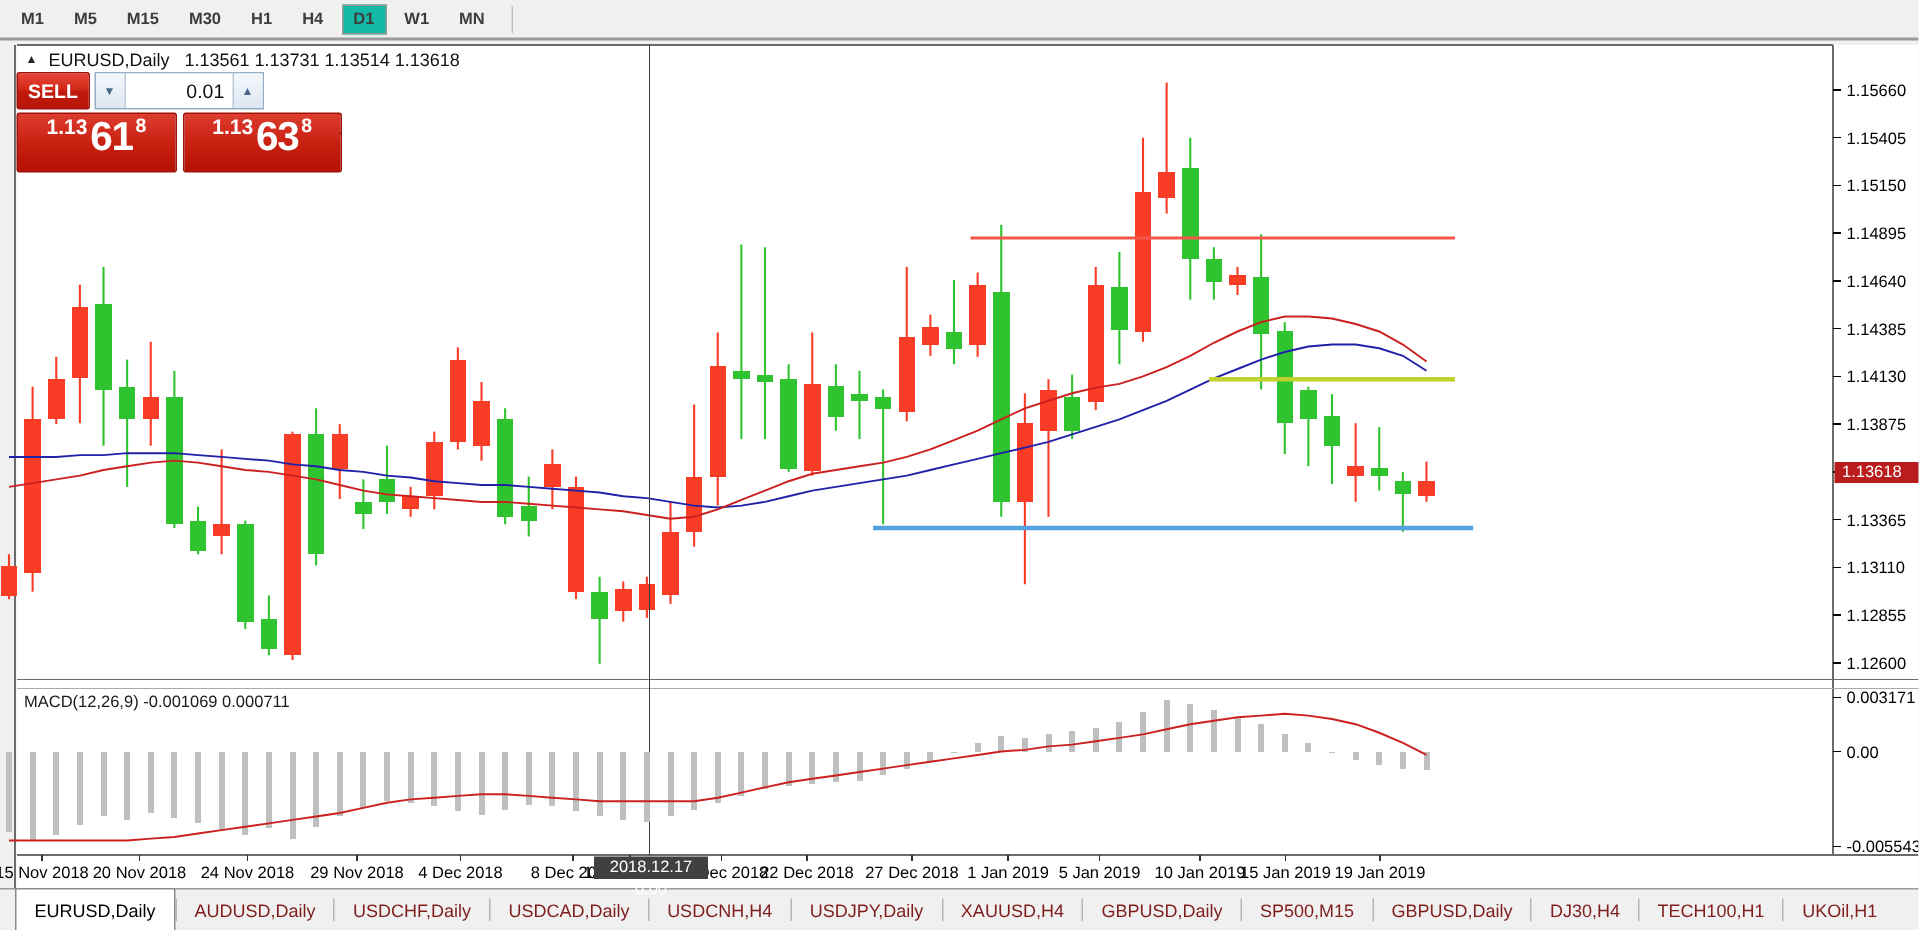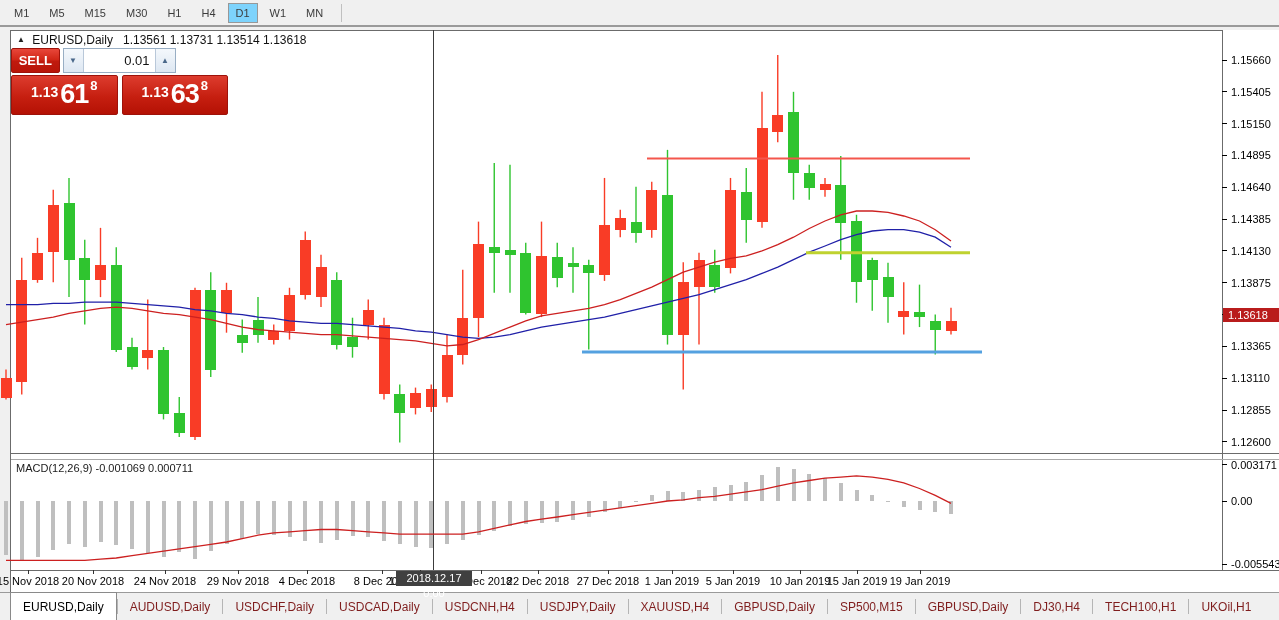--- a/index.html
+++ b/index.html
@@ -10,23 +10,23 @@
     -webkit-font-smoothing:antialiased;
   }
   
   .toolbar{
     position:absolute;left:0;top:0;width:1279px;height:27px;
     background:#f0f0f0;border-bottom:2px solid #9a9a9a;
     display:flex;align-items:center;padding-left:4px;box-sizing:border-box;
   }
   .tf-btn{
     font-size:11px;color:#3c3c3c;padding:3px 7px;margin:0 2px;
-    border:1px solid transparent;cursor:default;line-height:12px;
-  }
-  .tf-btn.active{background:#7dd3fc;border:1px solid #989898;}
+    border:1px solid transparent;cursor:default;line-height:12px;font-weight:bold;
+  }
+  .tf-btn.active{background:#14b8a6;border:1px solid #989898;}
   .tf-sep{width:1px;height:18px;background:#c0c0c0;margin:0 8px;}
   
   .chart-bg{
     position:absolute;left:11px;top:30px;width:1268px;height:562px;background:#ffffff;
   }
   svg.canvas{position:absolute;left:0;top:0;}
   .ohlc-title{
     position:absolute;left:17px;top:33px;font-size:12px;color:#111;
     white-space:nowrap;z-index:5;
   }
@@ -50,21 +50,21 @@
     color:#4a688a;font-size:8px;cursor:default;
   }
   .spin-btn.left{border-right:1px solid #b9c8d9;}
   .spin-btn.right{border-left:1px solid #b9c8d9;}
   .vol-field{
     width:66px;border:0;font-size:13px;color:#111;text-align:right;
     padding:0 5px 0 0;font-family:"Liberation Sans",sans-serif;outline:none;
   }
   .tp-row2{display:flex;margin-top:2px;height:40px;}
   .price-block{
-    flex:1;color:#fff;display:flex;align-items:center;justify-content:center;
+    flex:1;color:#fff;display:flex;align-items:flex-start;justify-content:center;
     padding-bottom:3px;
     background:linear-gradient(#dd3c2e,#c61f10 55%,#b41104);
     border:1px solid #9e120a;border-radius:2px;box-sizing:border-box;
   }
   .price-block + .price-block{margin-left:4px;}
   .pb-small{font-size:14px;font-weight:bold;margin:0 2px 3px 0;}
   .pb-big{font-size:27px;font-weight:bold;line-height:30px;letter-spacing:-1px;}
   .pb-sup{font-size:13px;font-weight:bold;margin:0 0 16px 2px;}
   
   .macd-label{position:absolute;left:16px;top:462px;font-size:11px;color:#1a1a1a;z-index:5;}

